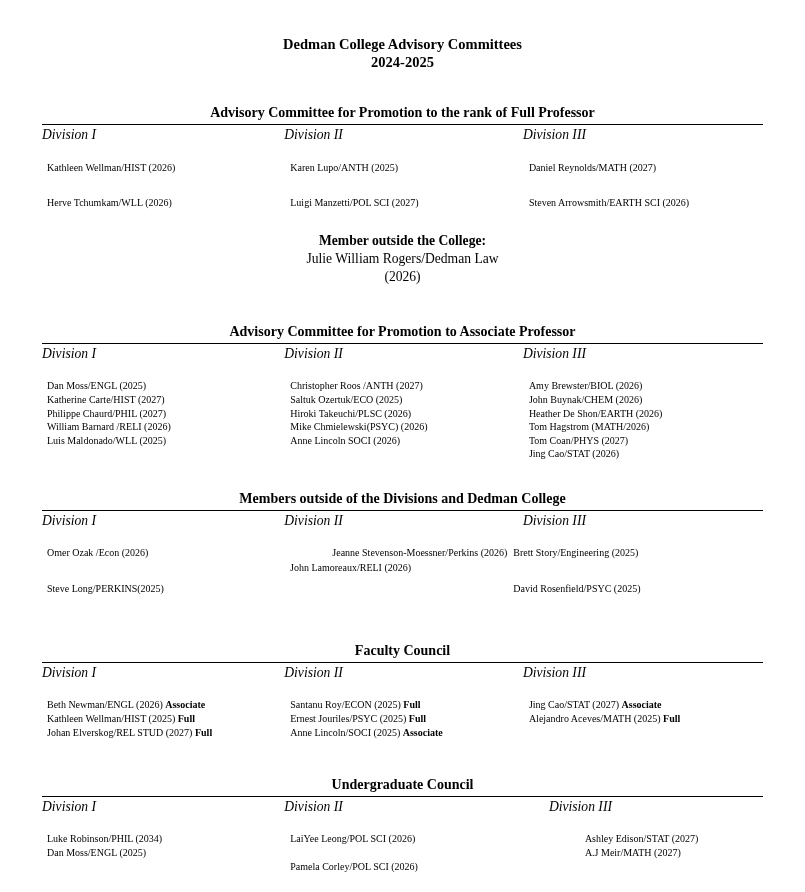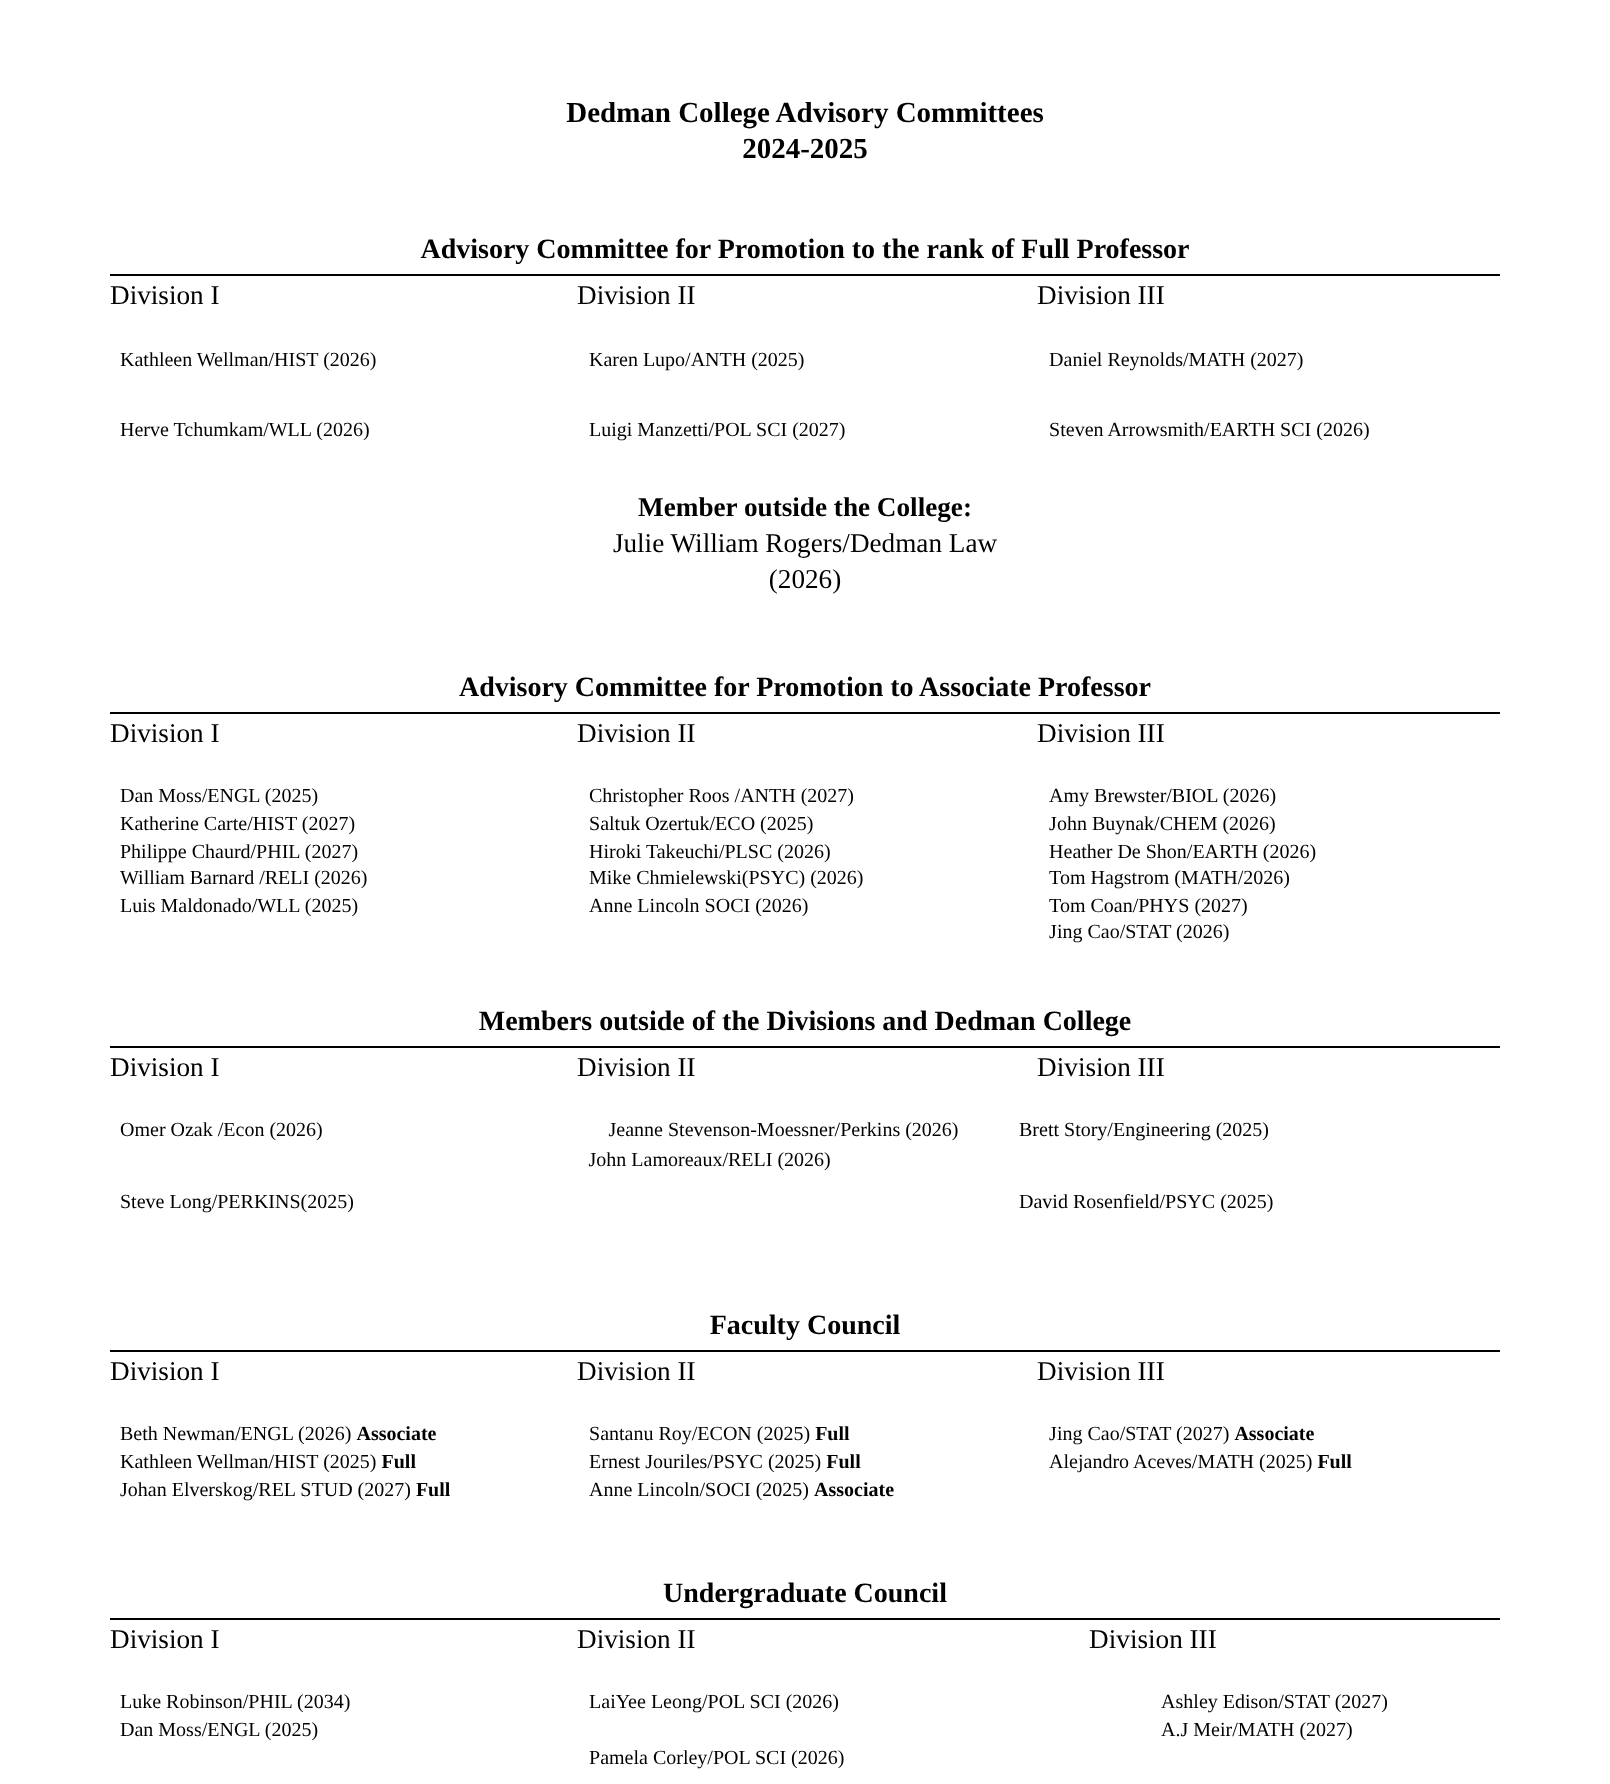--- a/index.html
+++ b/index.html
@@ -11,21 +11,21 @@
     width: 805px;
     height: 892px;
     font-family: "Liberation Serif", "DejaVu Serif", serif;
     color: #000000;
     overflow: hidden;
   }
   .page {
     position: relative;
     width: 805px;
     height: 892px;
-    padding: 17px;
+    padding: 4px;
     box-sizing: border-box;
   }
   .doc-title {
     text-align: center;
     font-weight: bold;
     font-size: 14.5px;
     line-height: 1.22;
     padding-top: 32px;
   }
   .doc-title .line2 {
@@ -52,31 +52,32 @@
     width: 100%;
   }
   .col {
     box-sizing: border-box;
   }
   .col-1 { width: 33.6%; }
   .col-2 { width: 33.1%; }
   .col-3 { width: 33.3%; }
 
   .div-head {
+    font-style: italic;
     font-size: 13.6px;
     line-height: 1.35;
     padding-top: 1px;
   }
 
   .entry {
     font-size: 10px;
     line-height: 1.36;
     white-space: nowrap;
   }
-  .entry.wrap { white-space: normal; }
+  .entry.wrap { white-space: normal; text-align: right; }
   .entry b { font-weight: bold; }
 
   .indent-1 { padding-left: 5px; }
   .indent-2 { padding-left: 6px; }
   .indent-3 { padding-left: 6px; }
 
   .spaced .entry { margin-bottom: 22px; }
 
   .center-block {
     text-align: center;

